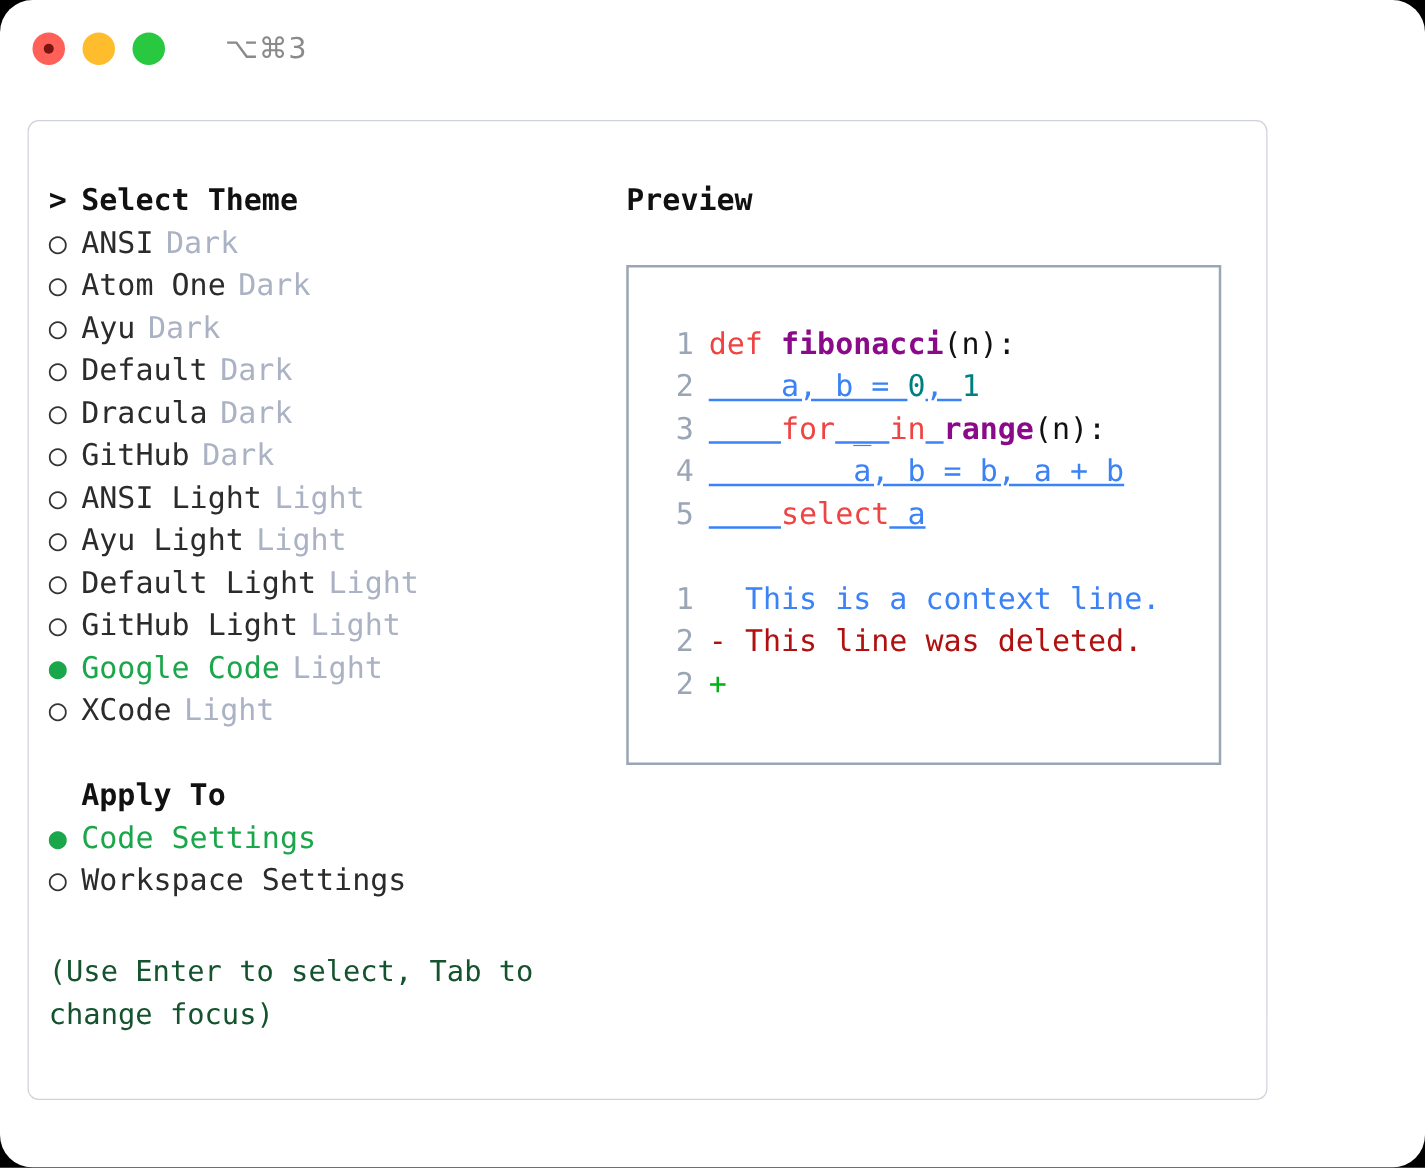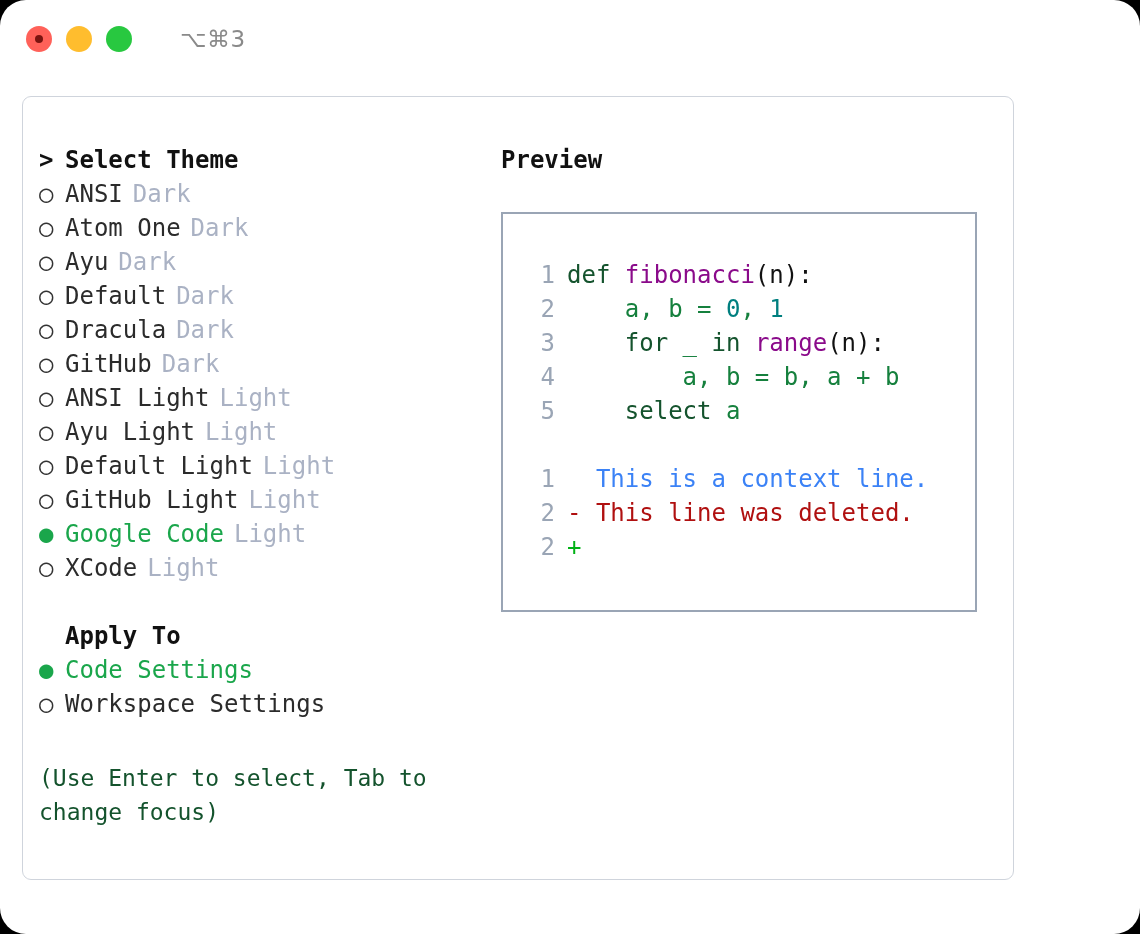--- a/index.html
+++ b/index.html
@@ -165,24 +165,24 @@
     white-space: pre;
   }
   .ln {
     width: 34px;
     flex: 0 0 34px;
     text-align: right;
     color: #9aa5b5;
     margin-right: 12px;
   }
   .code-gap { height: 34px; }
-  .tok-kw   { color: #14532d; }
-  .tok-fn   { color: #8a0a8a; }
+  .tok-kw   { color: #ef4444; }
+  .tok-fn   { color: #8a0a8a; font-weight: bold; }
   .tok-num  { color: #007f7f; }
-  .tok-txt  { color: #15803d; }
+  .tok-txt  { color: #3b82f6; text-decoration: underline; }
   .tok-punc { color: #111111; }
   .diff-ctx { color: #3b82f6; }
   .diff-del { color: #b01010; }
   .diff-add { color: #00b215; }
 </style>
 </head>
 <body>
 
 <div class="page">
 

